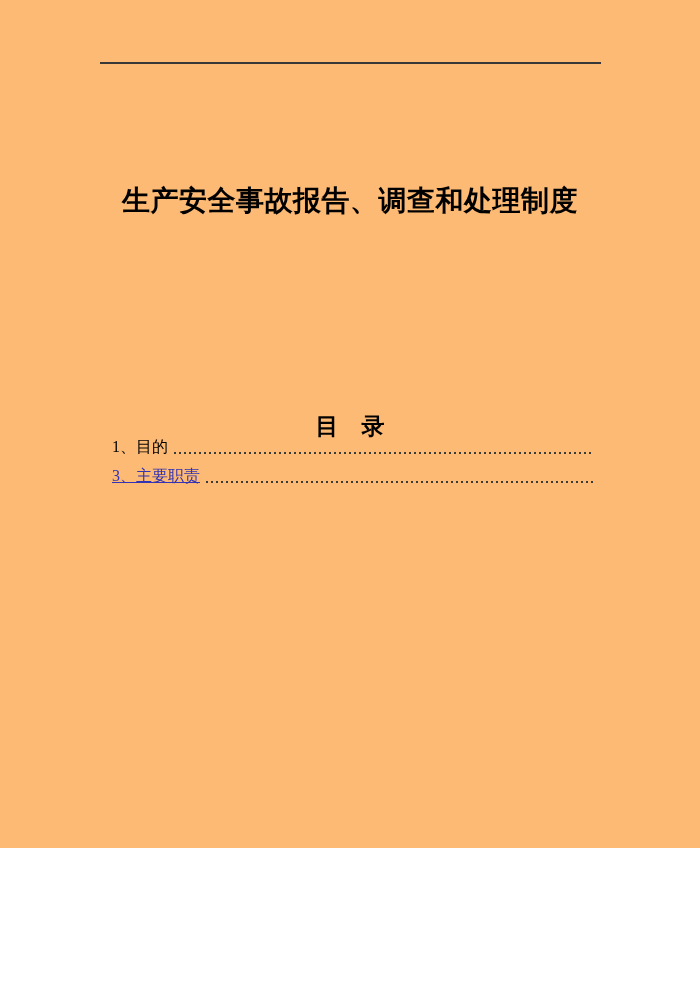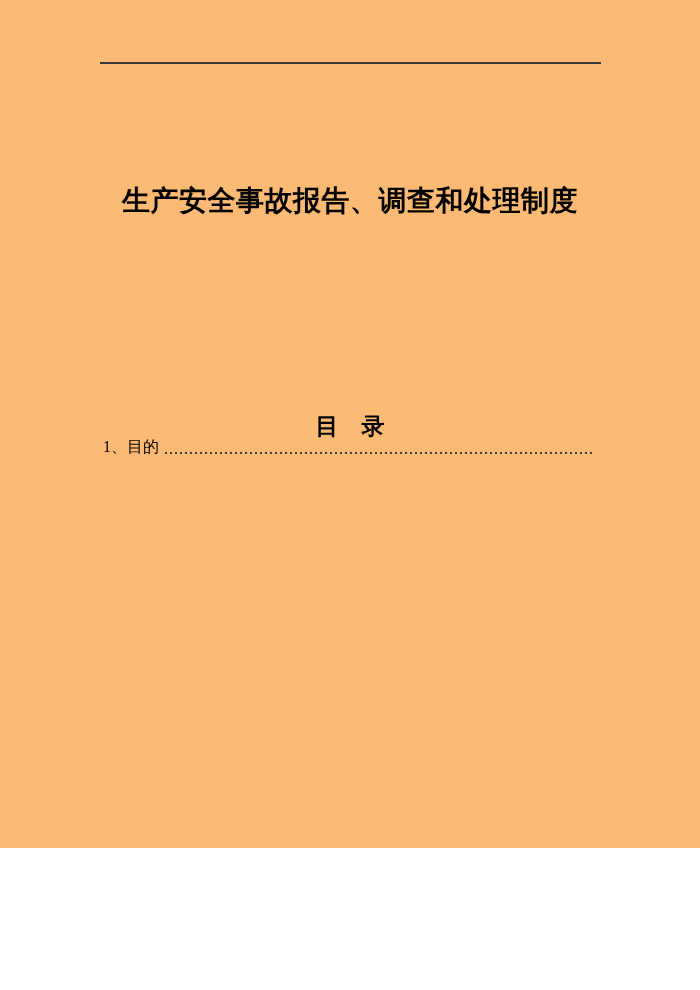--- a/index.html
+++ b/index.html
@@ -53,20 +53,21 @@
   }
   .toc-row {
     display: flex;
     align-items: center;
     height: 29px;
     font-size: 16px;
   }
   .toc-label {
     white-space: nowrap;
     color: #000000;
+    margin-left: 9px;
   }
   .toc-row--link .toc-label {
     color: #3333b3;
     text-decoration: underline;
     cursor: pointer;
   }
   .toc-leader {
     flex: 1;
     height: 2px;
     margin-left: 6px;
@@ -86,17 +87,21 @@
   <div class="toc-heading">目　录</div>
 
   <div class="toc">
 
     <div class="toc-row">
       <span class="toc-label">1、目的</span>
       <span class="toc-leader"></span>
     </div>
 
 
+    <div class="toc-row toc-row--link">
+      <span class="toc-label">3、主要职责</span>
+      <span class="toc-leader"></span>
+    </div>
 
 
   </div>
 
 </div>
 
 </body></html>

